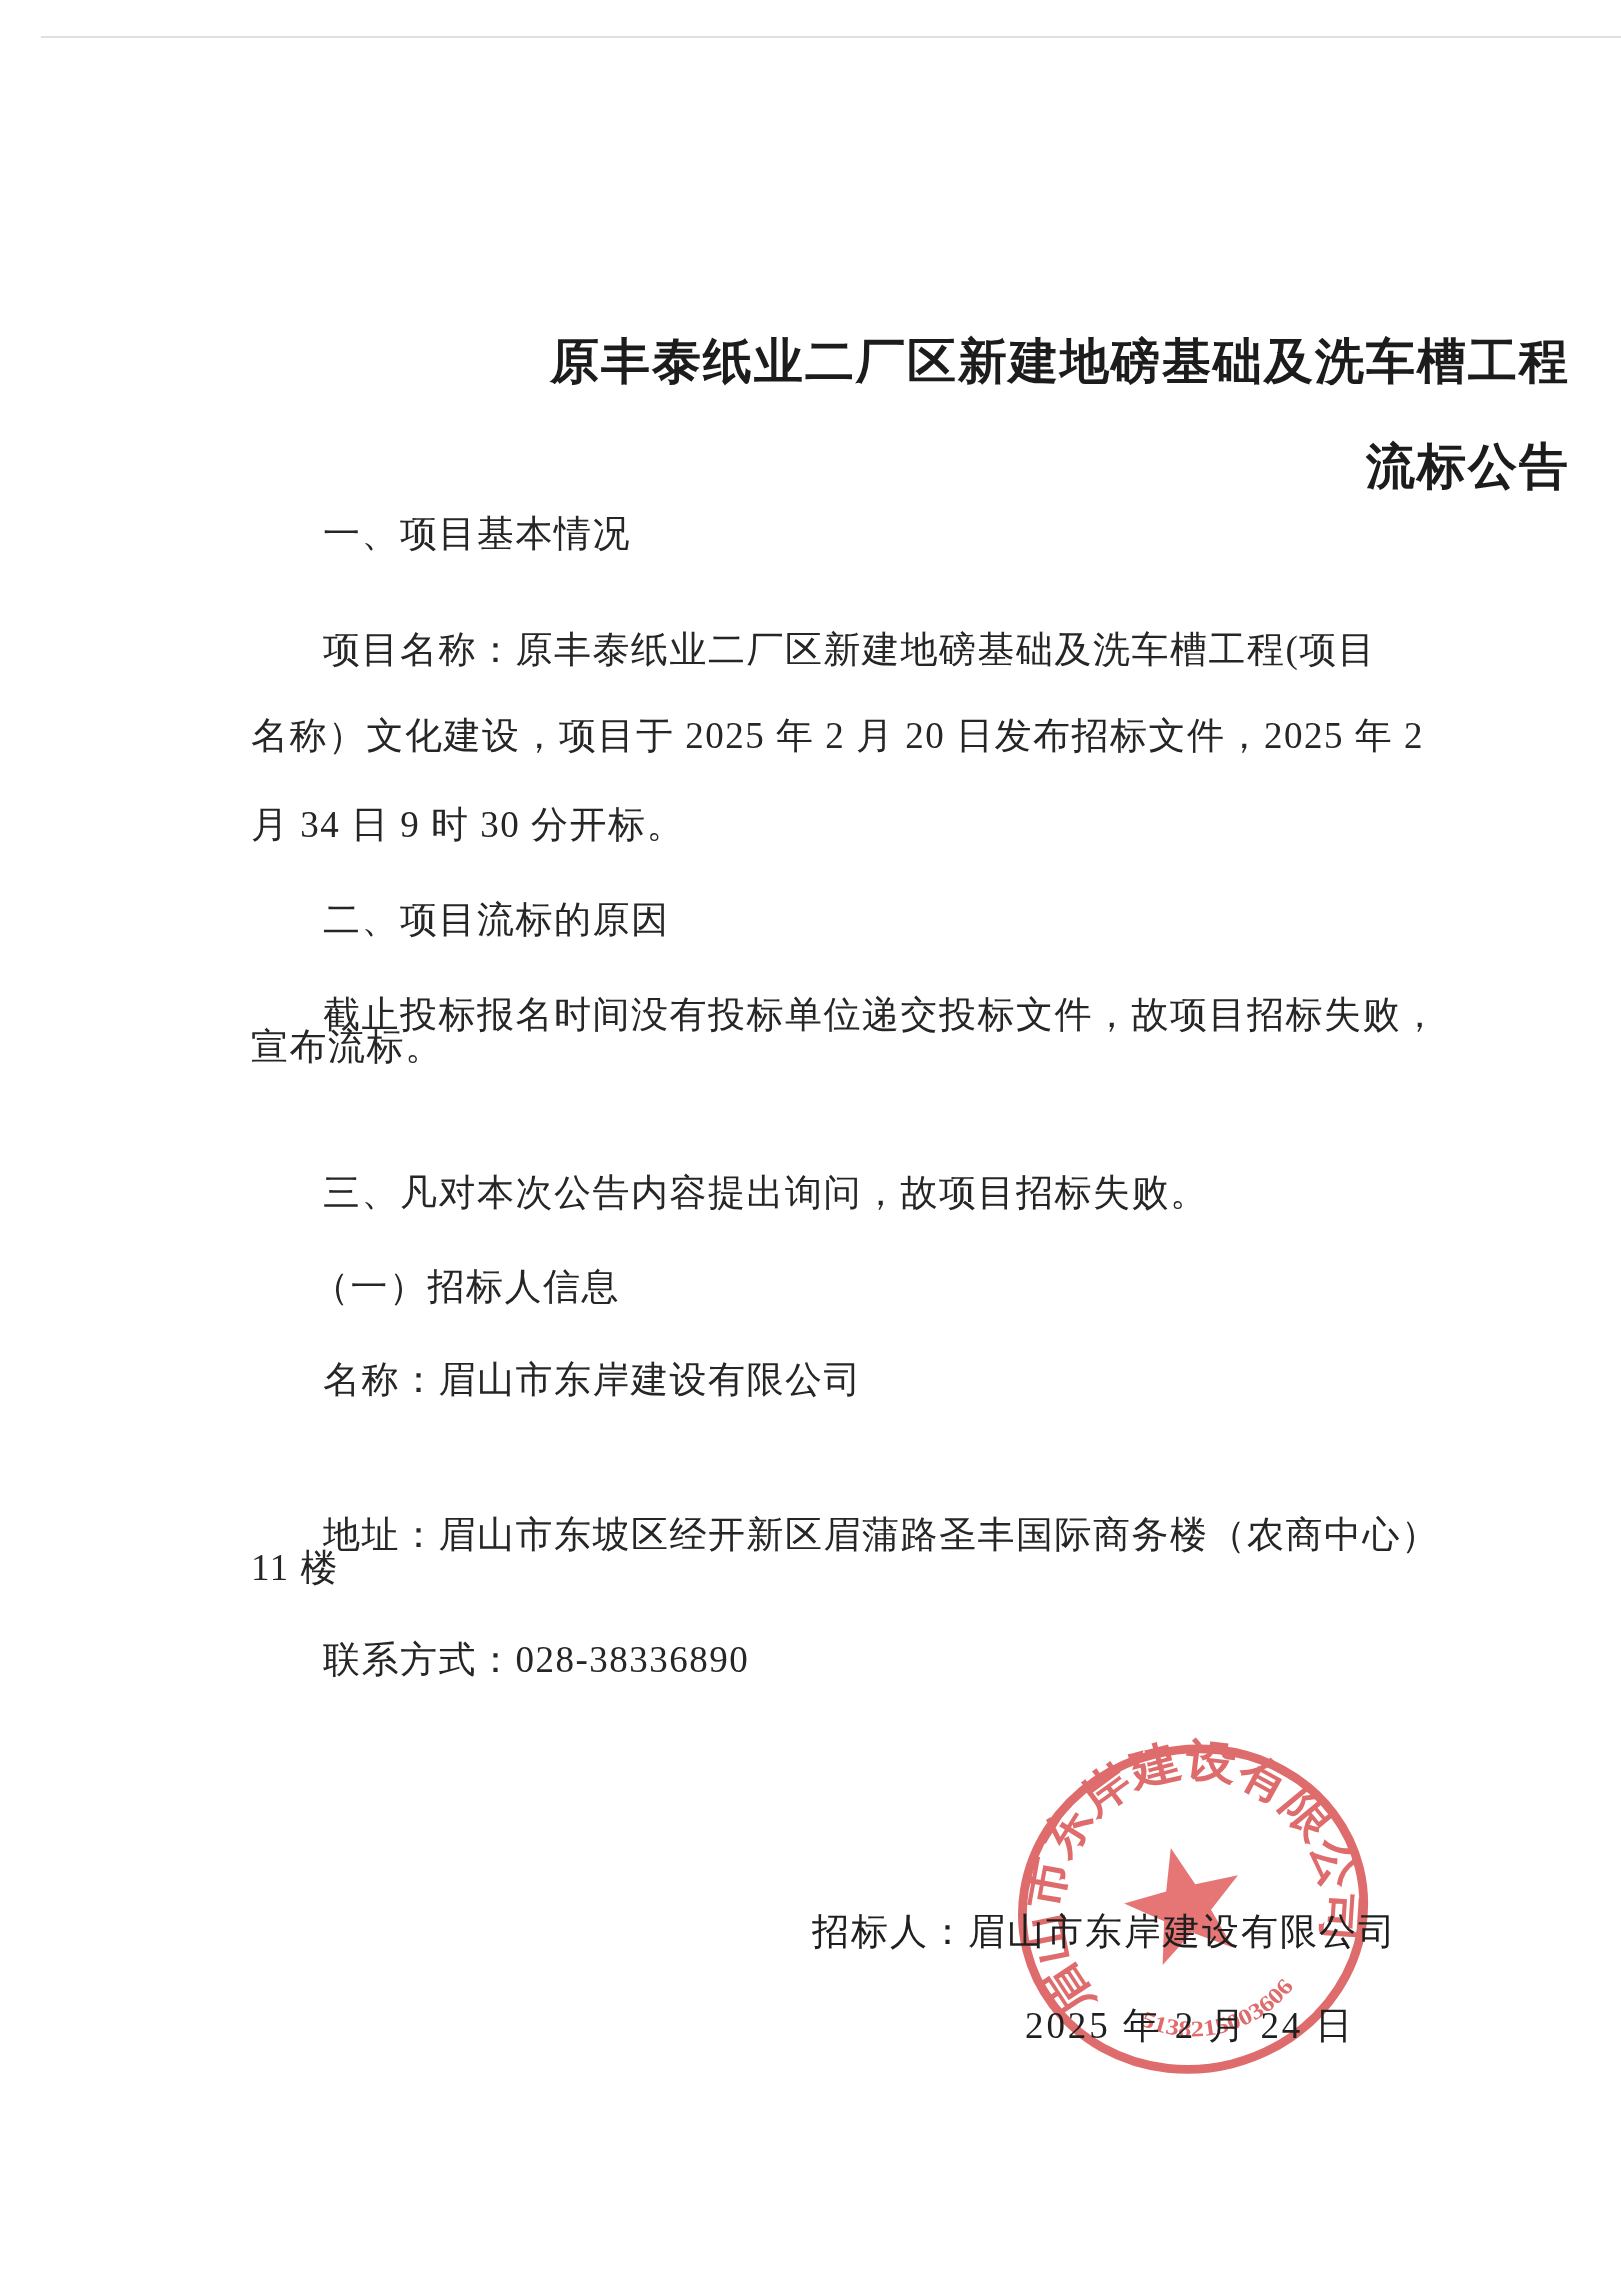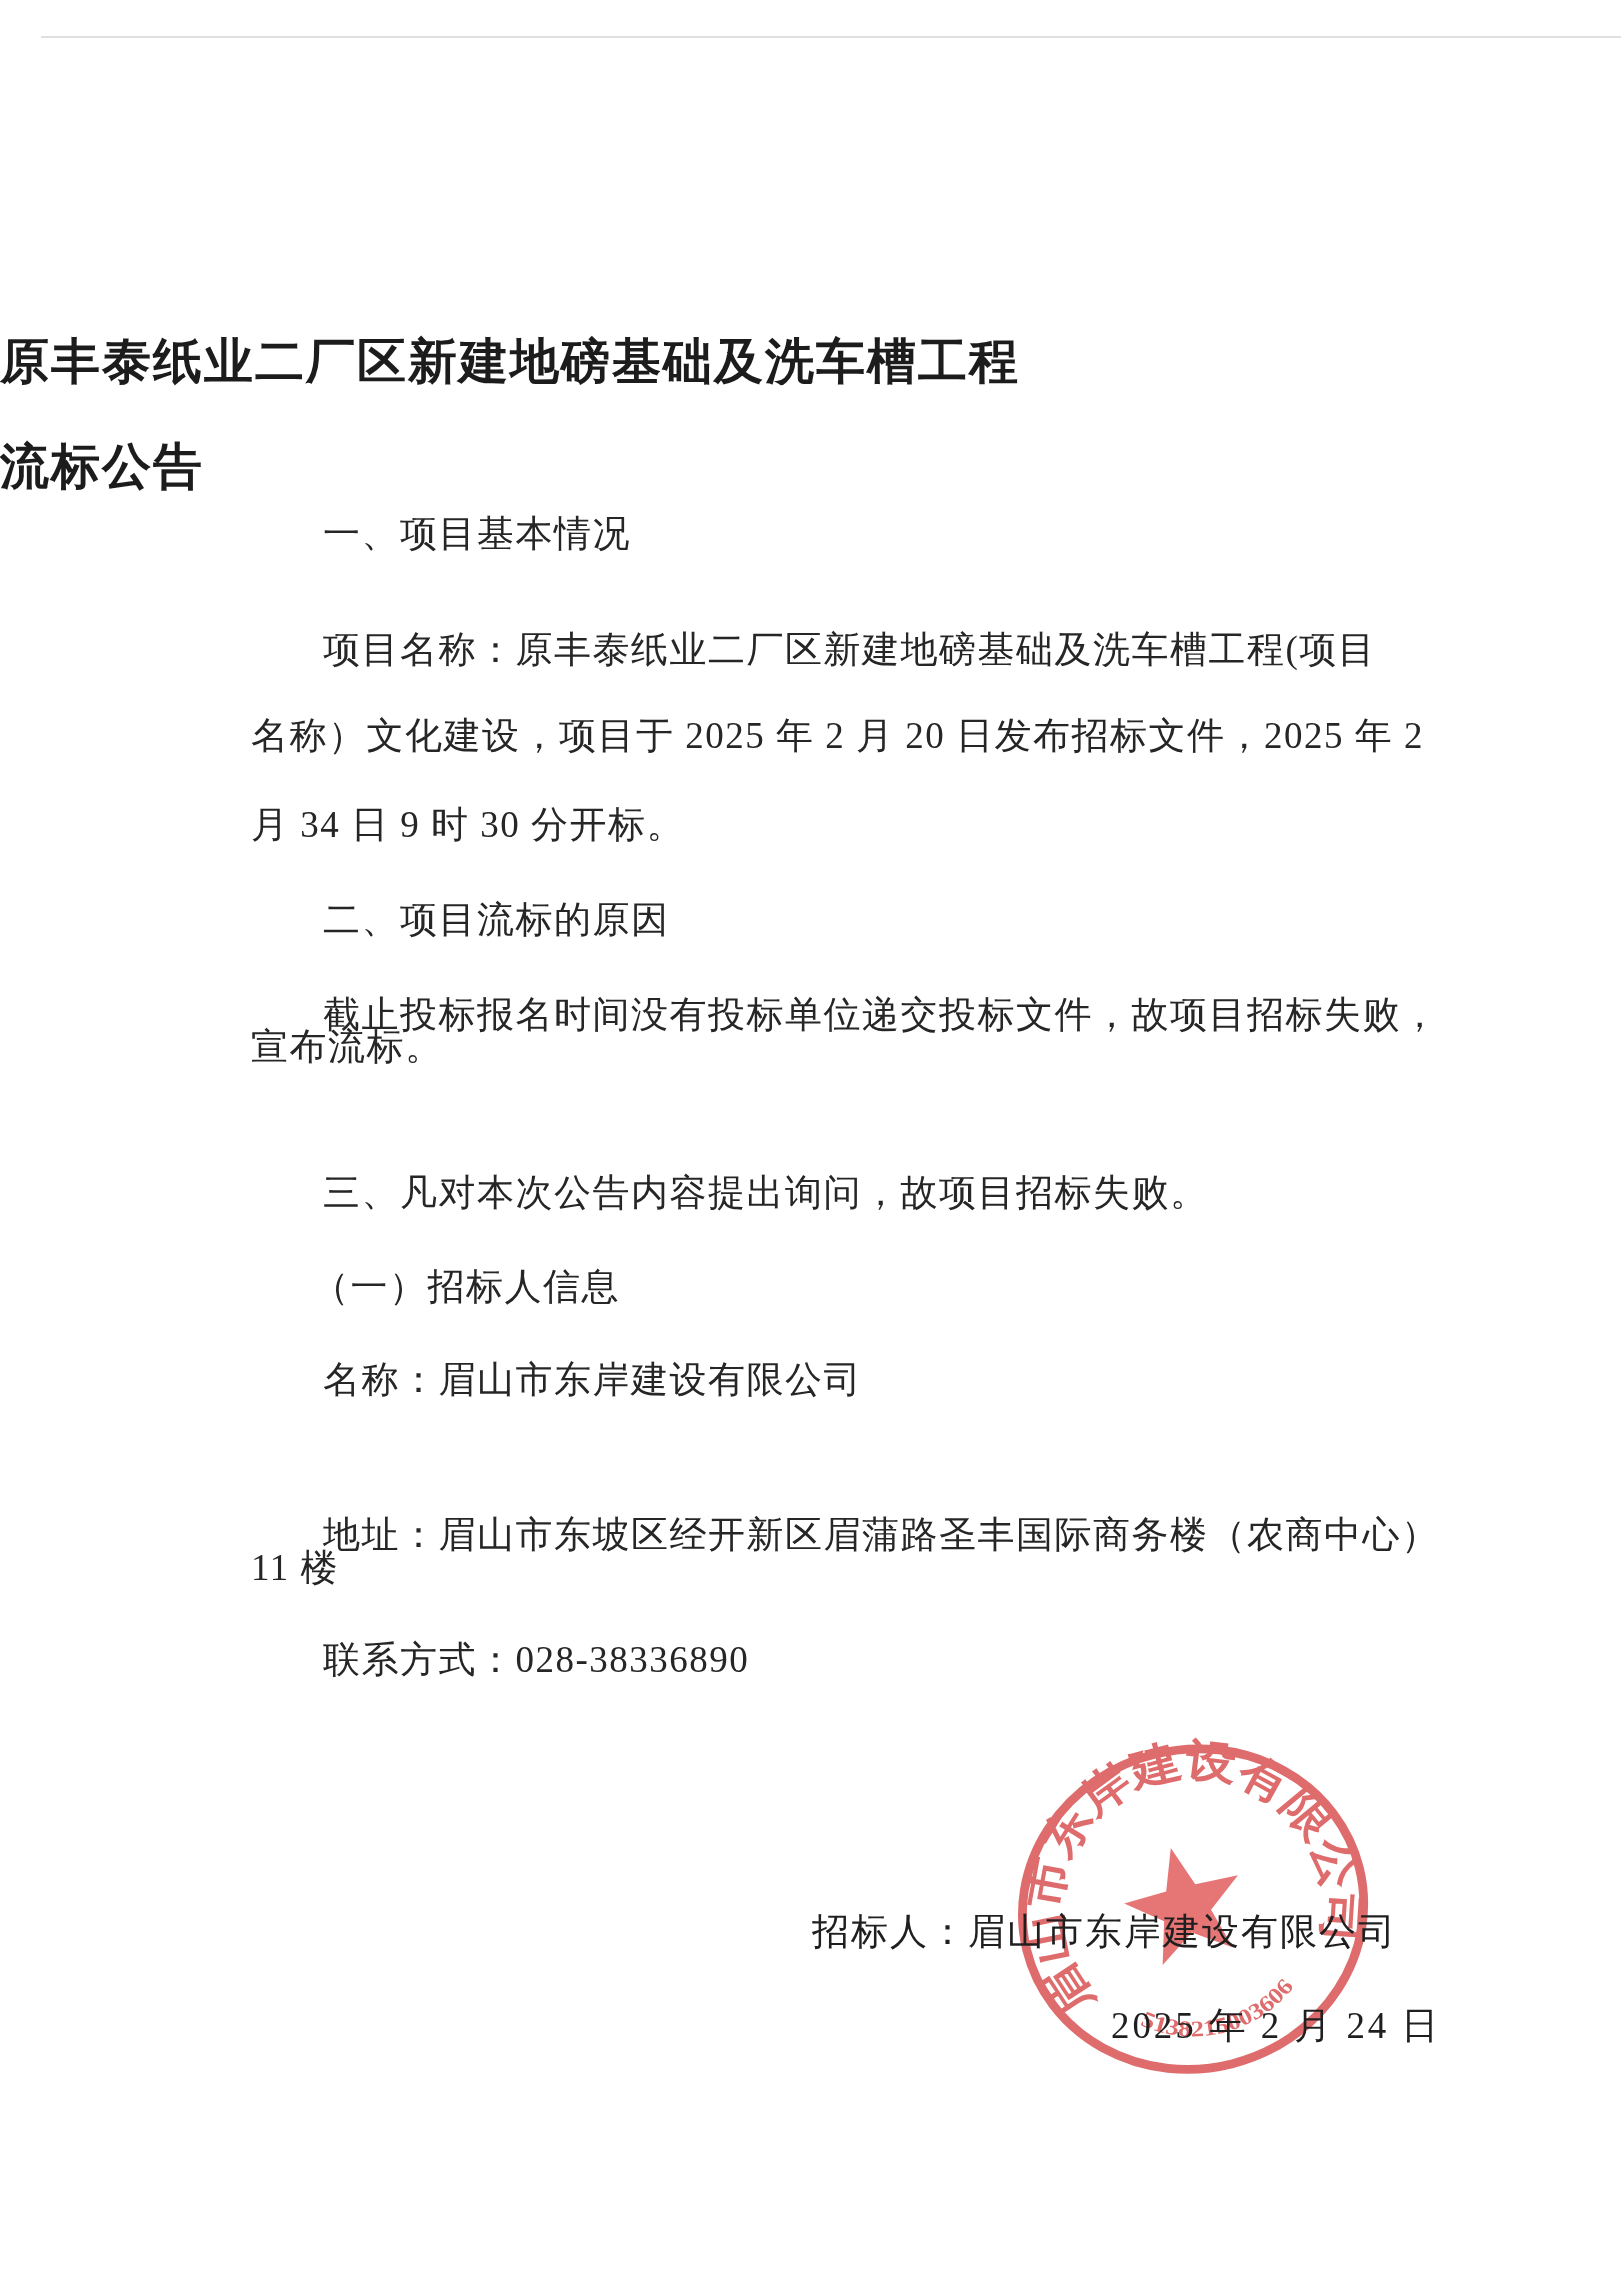--- a/index.html
+++ b/index.html
@@ -16,21 +16,21 @@
   .scan-line {
     position: absolute;
     top: 36px; left: 41px;
     width: 1580px; height: 2px;
     background: #cfcfcf;
     opacity: 0.65;
   }
   .title {
     position: absolute;
     left: 0; width: 1570px;
-    text-align: left;
+    text-align: right;
     font-family: "Liberation Sans", "DejaVu Sans", sans-serif;
     font-weight: bold;
     font-size: 49px;
     letter-spacing: 2px;
     color: #1c1c1c;
     white-space: nowrap;
   }
   .t1 { top: 329px; }
   .t2 { top: 434px; }
   .line {
@@ -60,21 +60,21 @@
   .signoff {
     position: absolute;
     left: 812px; top: 1907px;
     font-size: 37px;
     letter-spacing: 2px;
     white-space: nowrap;
     color: #1f1f1f;
   }
   .sign-date {
     position: absolute;
-    left: 1111px; top: 2001px;
+    left: 1025px; top: 2001px;
     font-size: 37px;
     letter-spacing: 2.9px;
     white-space: nowrap;
     color: #1f1f1f;
   }
   .stamp {
     position: absolute;
     left: 1000px; top: 1727px;
     width: 392px; height: 372px;
     mix-blend-mode: multiply;

